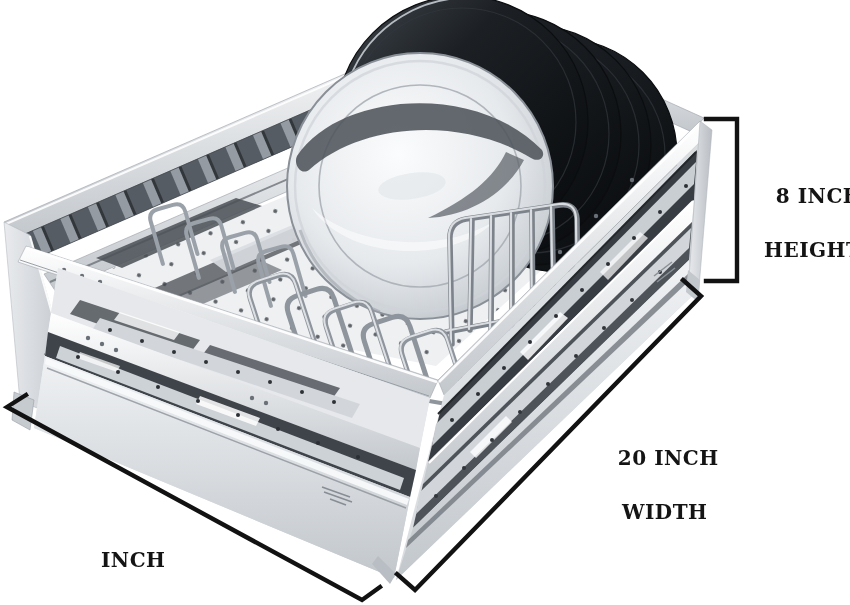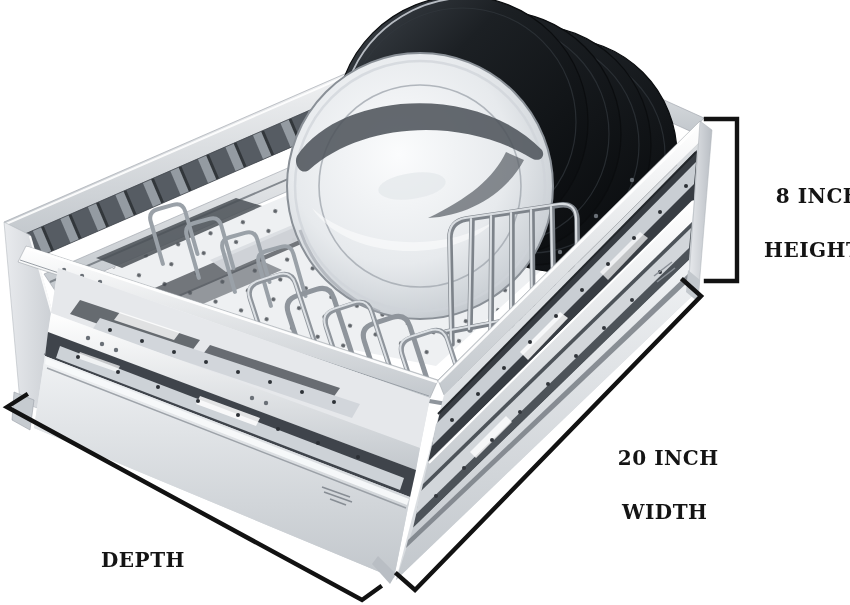--- a/index.html
+++ b/index.html
@@ -302,16 +302,16 @@
 
   <div class="dim-label" id="label-height">
     <span class="l1">8 INCH</span>
     <span class="l2">HEIGHT</span>
   </div>
   <div class="dim-label" id="label-depth">
     <span class="l1">20 INCH</span>
     <span class="l2">WIDTH</span>
   </div>
   <div class="dim-label" id="label-width">
-    <span class="l2">DEPTH</span>
+    <span class="l2">INCH</span>
   </div>
 
 </div>
 
 </body></html>

